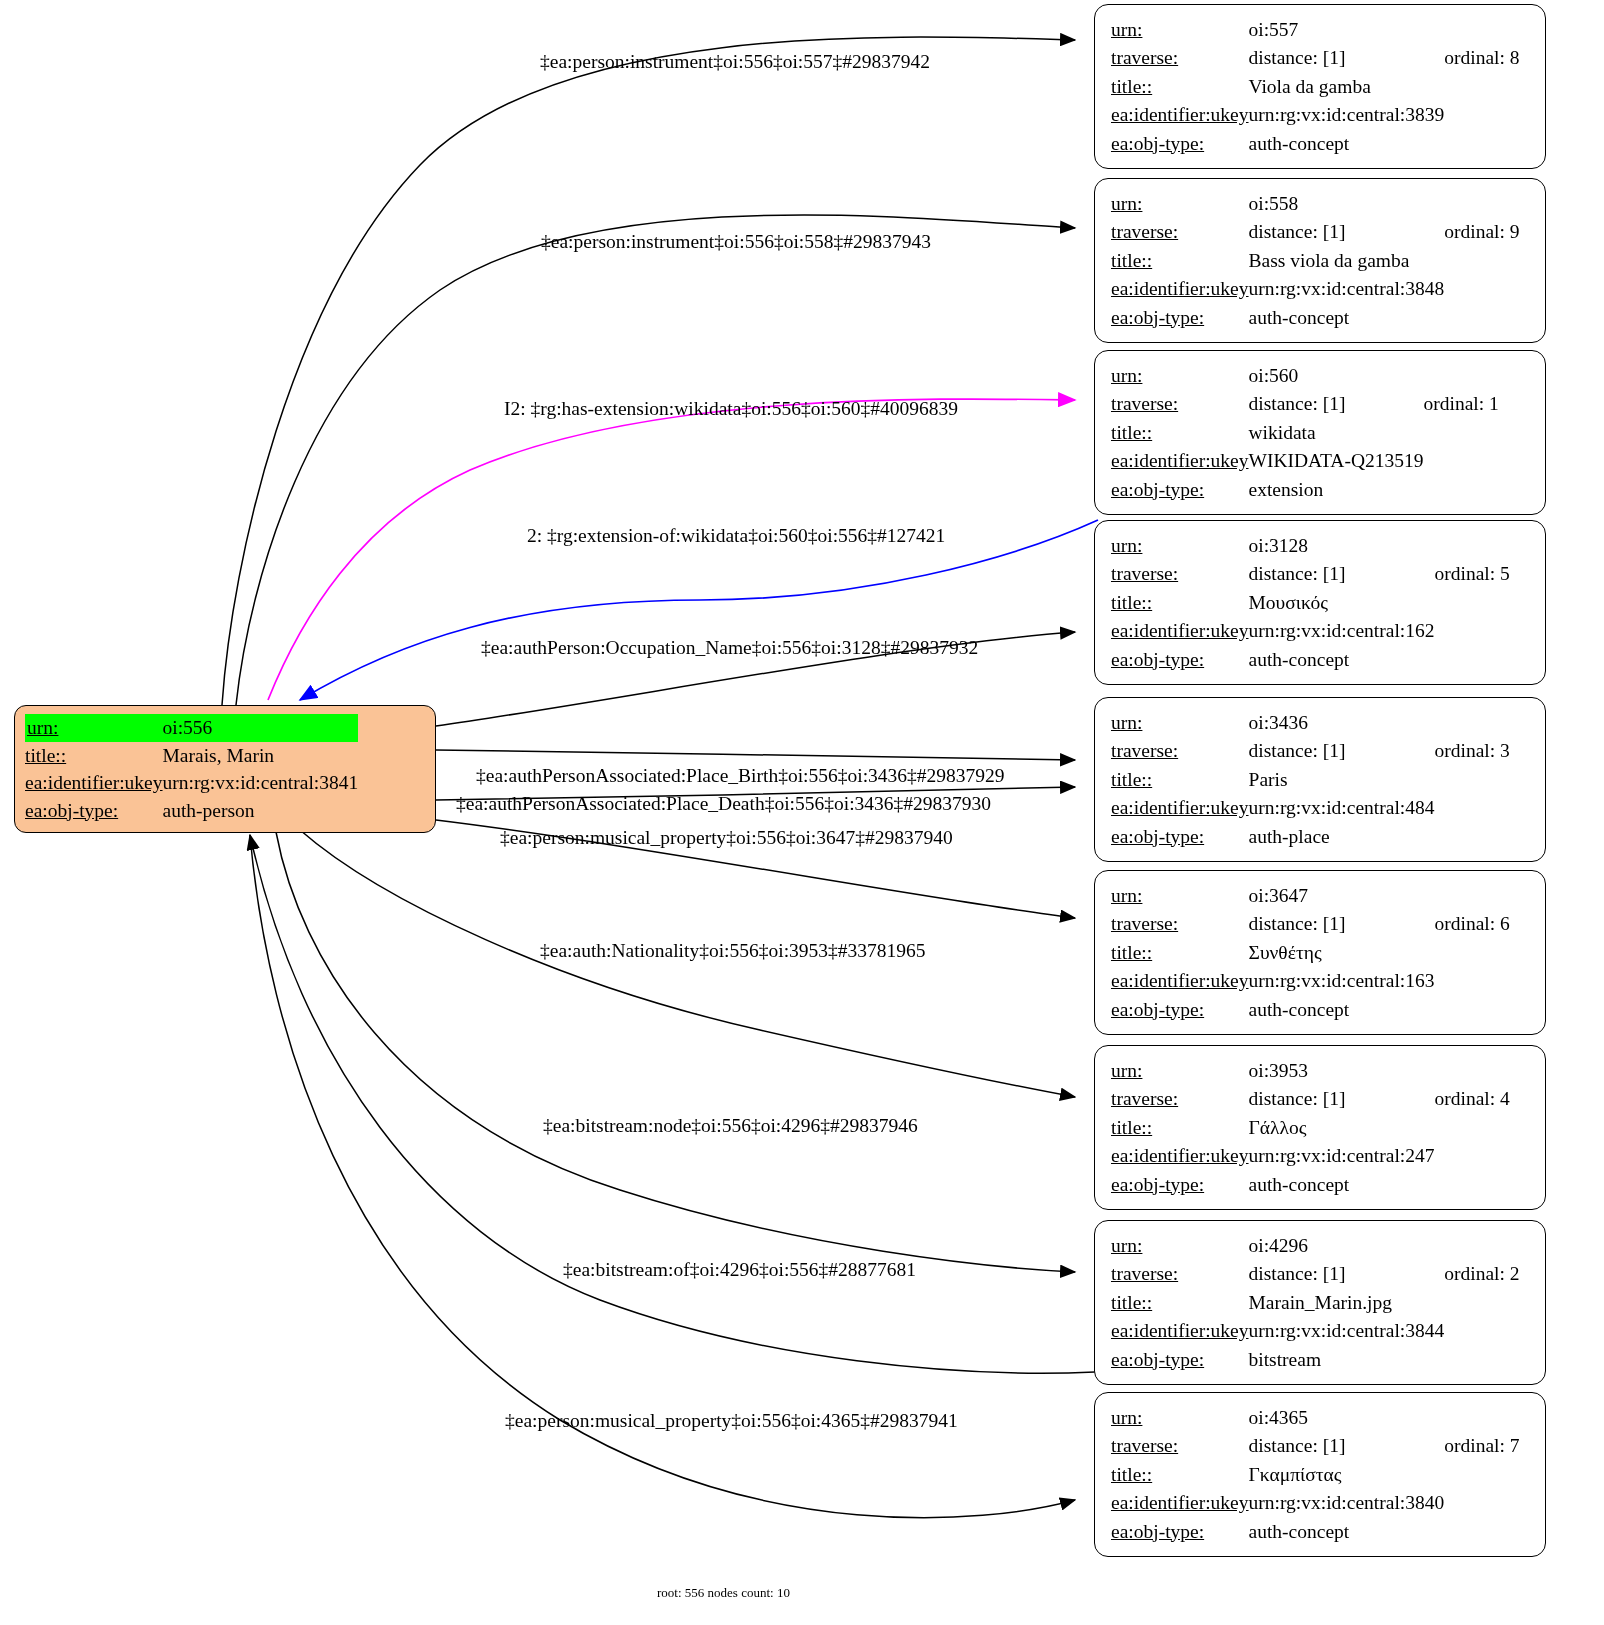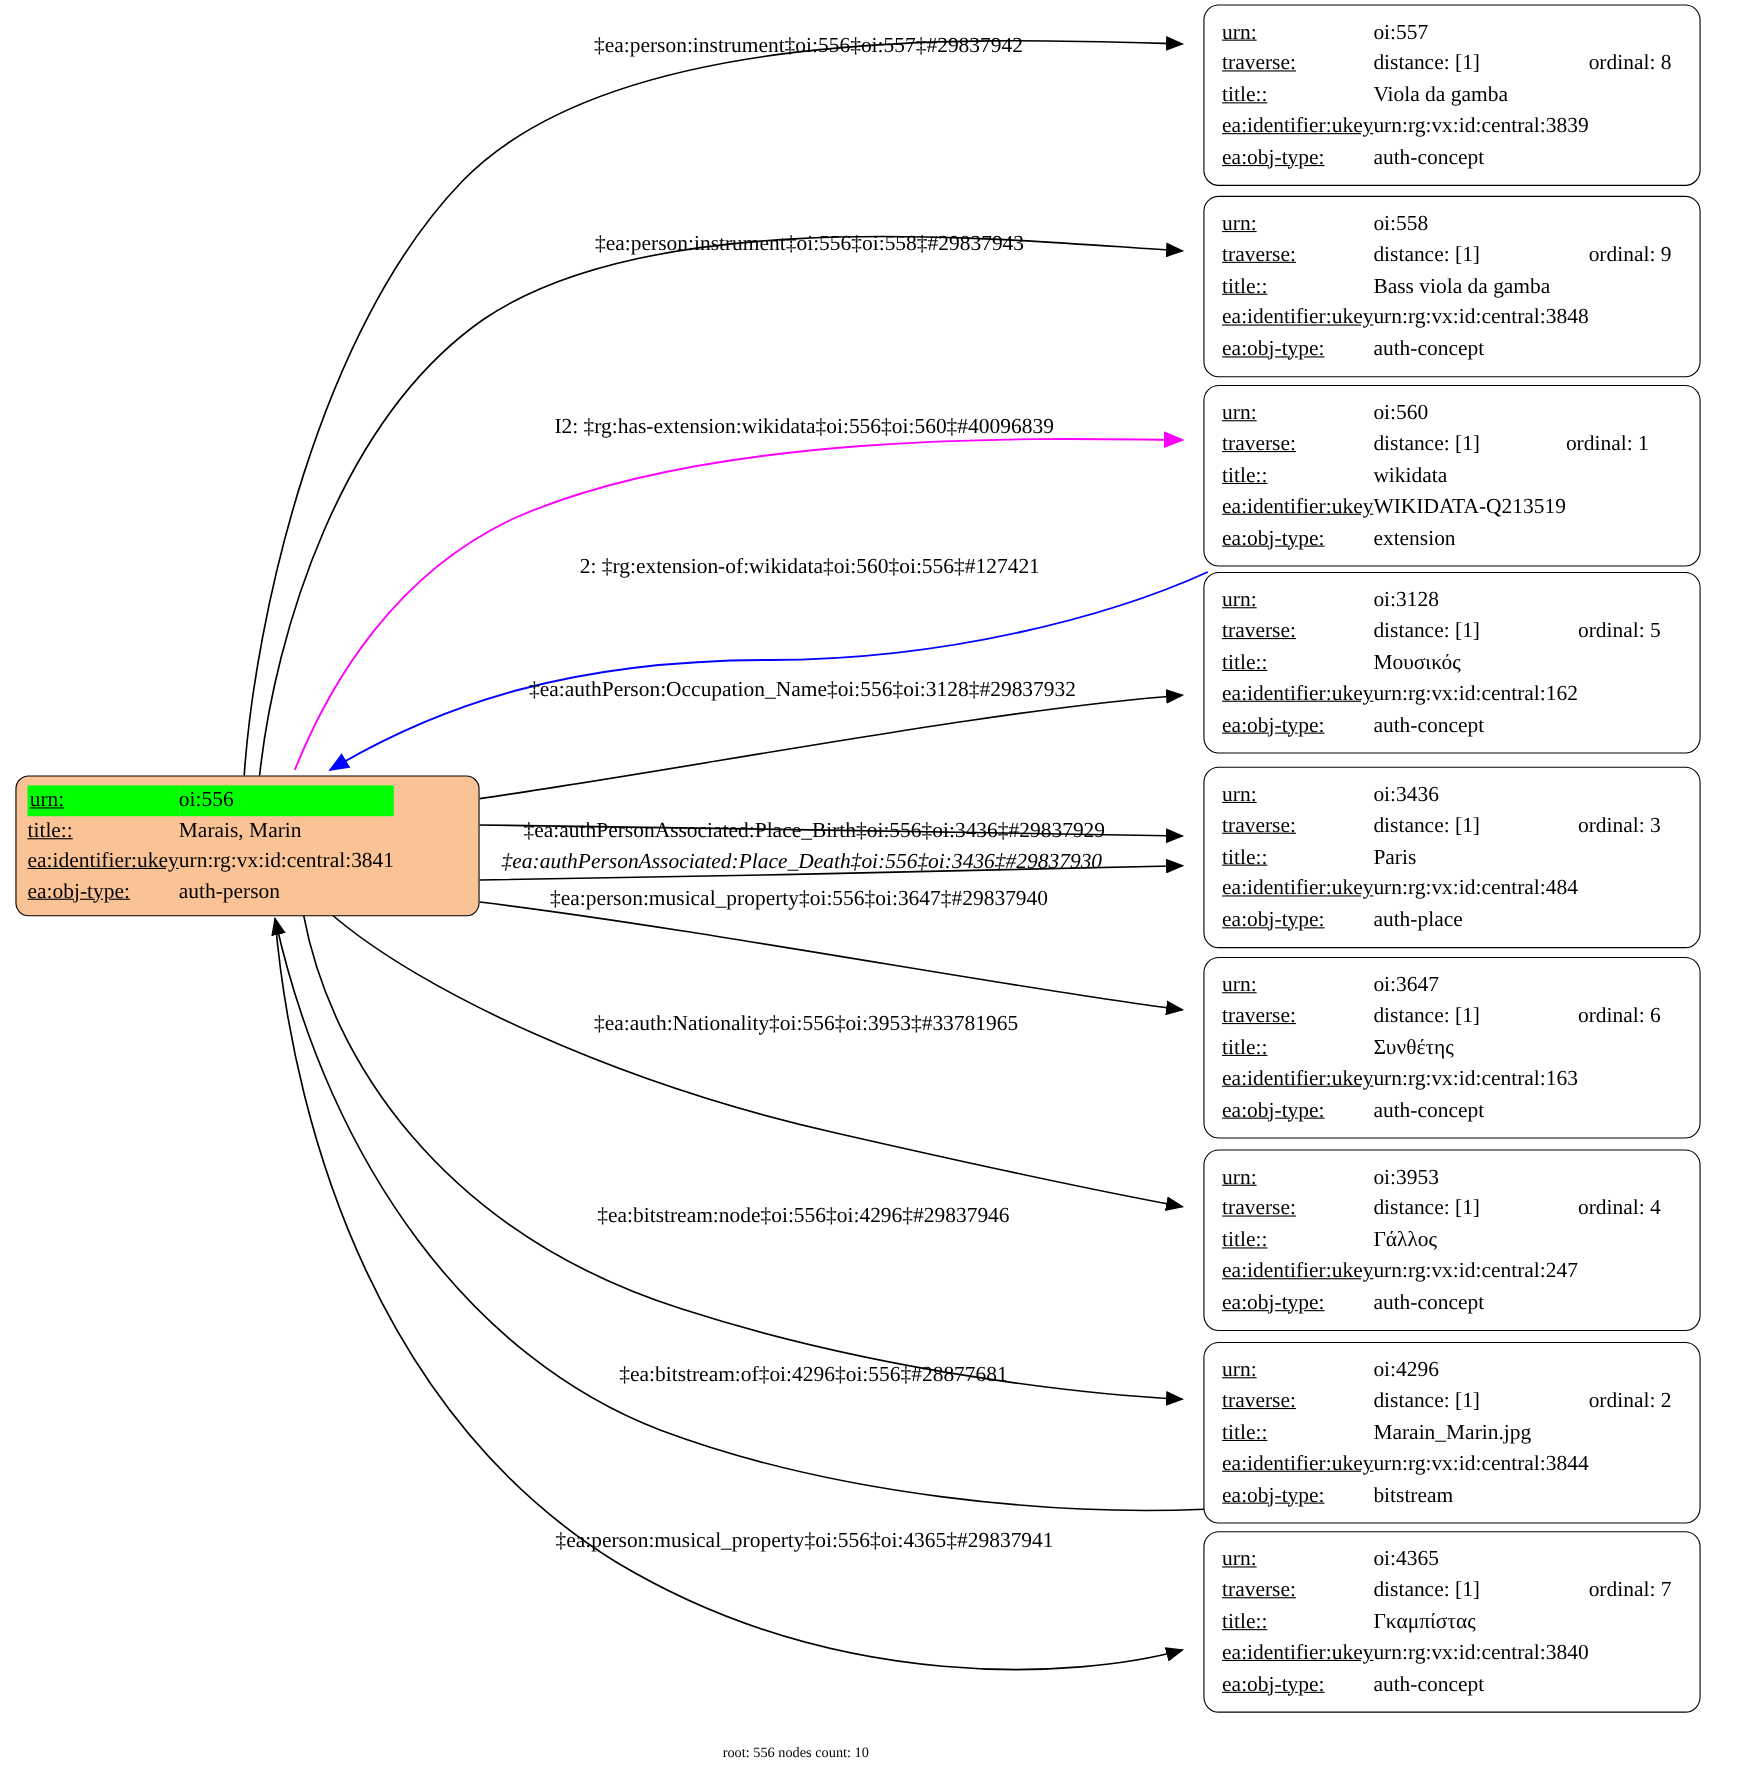--- a/index.html
+++ b/index.html
@@ -17,21 +17,21 @@
   td.k{padding-right:6px;text-decoration:underline;}
   td.v{padding-right:0;}
   .ord{padding-left:44px;}
 
   .node.root table.kv td{font-size:19.5px;padding:4px 0;}
   .node.root tr.hl td{background:#00ff00;}
   .node.root tr.hl td.k{padding-left:2px;padding-right:10px;}
   .node.root td.k{padding-right:10px;}
 
   .elabel{position:absolute;font-size:19.5px;white-space:nowrap;
-          background:transparent;color:#000;}
+          background:transparent;color:#000;margin-top:20px;}
   .caption{position:absolute;font-size:13px;white-space:nowrap;}
 </style>
 </head>
 <body>
 
 <div id="stage">
 
   <svg id="edges" viewBox="0 0 1604 1625">
     <defs>
       <marker id="ah-black" markerWidth="11" markerHeight="9" refX="10" refY="4.5" orient="auto">
@@ -380,21 +380,21 @@
     </tbody>
       </table>
   </div>
 
   <div class="elabel" style="left:540px; top:31px;">‡ea:person:instrument‡oi:556‡oi:557‡#29837942</div>
   <div class="elabel" style="left:541px; top:211px;">‡ea:person:instrument‡oi:556‡oi:558‡#29837943</div>
   <div class="elabel" style="left:504px; top:378px;">I2: ‡rg:has-extension:wikidata‡oi:556‡oi:560‡#40096839</div>
   <div class="elabel" style="left:527px; top:505px;">2: ‡rg:extension-of:wikidata‡oi:560‡oi:556‡#127421</div>
   <div class="elabel" style="left:481px; top:617px;">‡ea:authPerson:Occupation_Name‡oi:556‡oi:3128‡#29837932</div>
   <div class="elabel" style="left:476px; top:745px;">‡ea:authPersonAssociated:Place_Birth‡oi:556‡oi:3436‡#29837929</div>
-  <div class="elabel" style="left:456px; top:773px;font-style:italic;">‡ea:authPersonAssociated:Place_Death‡oi:556‡oi:3436‡#29837930</div>
+  <div class="elabel" style="left:456px; top:773px;">‡ea:authPersonAssociated:Place_Death‡oi:556‡oi:3436‡#29837930</div>
   <div class="elabel" style="left:500px; top:807px;">‡ea:person:musical_property‡oi:556‡oi:3647‡#29837940</div>
   <div class="elabel" style="left:540px; top:920px;">‡ea:auth:Nationality‡oi:556‡oi:3953‡#33781965</div>
   <div class="elabel" style="left:543px; top:1095px;">‡ea:bitstream:node‡oi:556‡oi:4296‡#29837946</div>
   <div class="elabel" style="left:563px; top:1239px;text-align:center;">‡ea:bitstream:of‡oi:4296‡oi:556‡#28877681</div>
   <div class="elabel" style="left:505px; top:1390px;">‡ea:person:musical_property‡oi:556‡oi:4365‡#29837941</div>
 
   <div class="caption" style="left:657px; top:1585px;">root: 556 nodes count: 10</div>
 
 </div>
 

